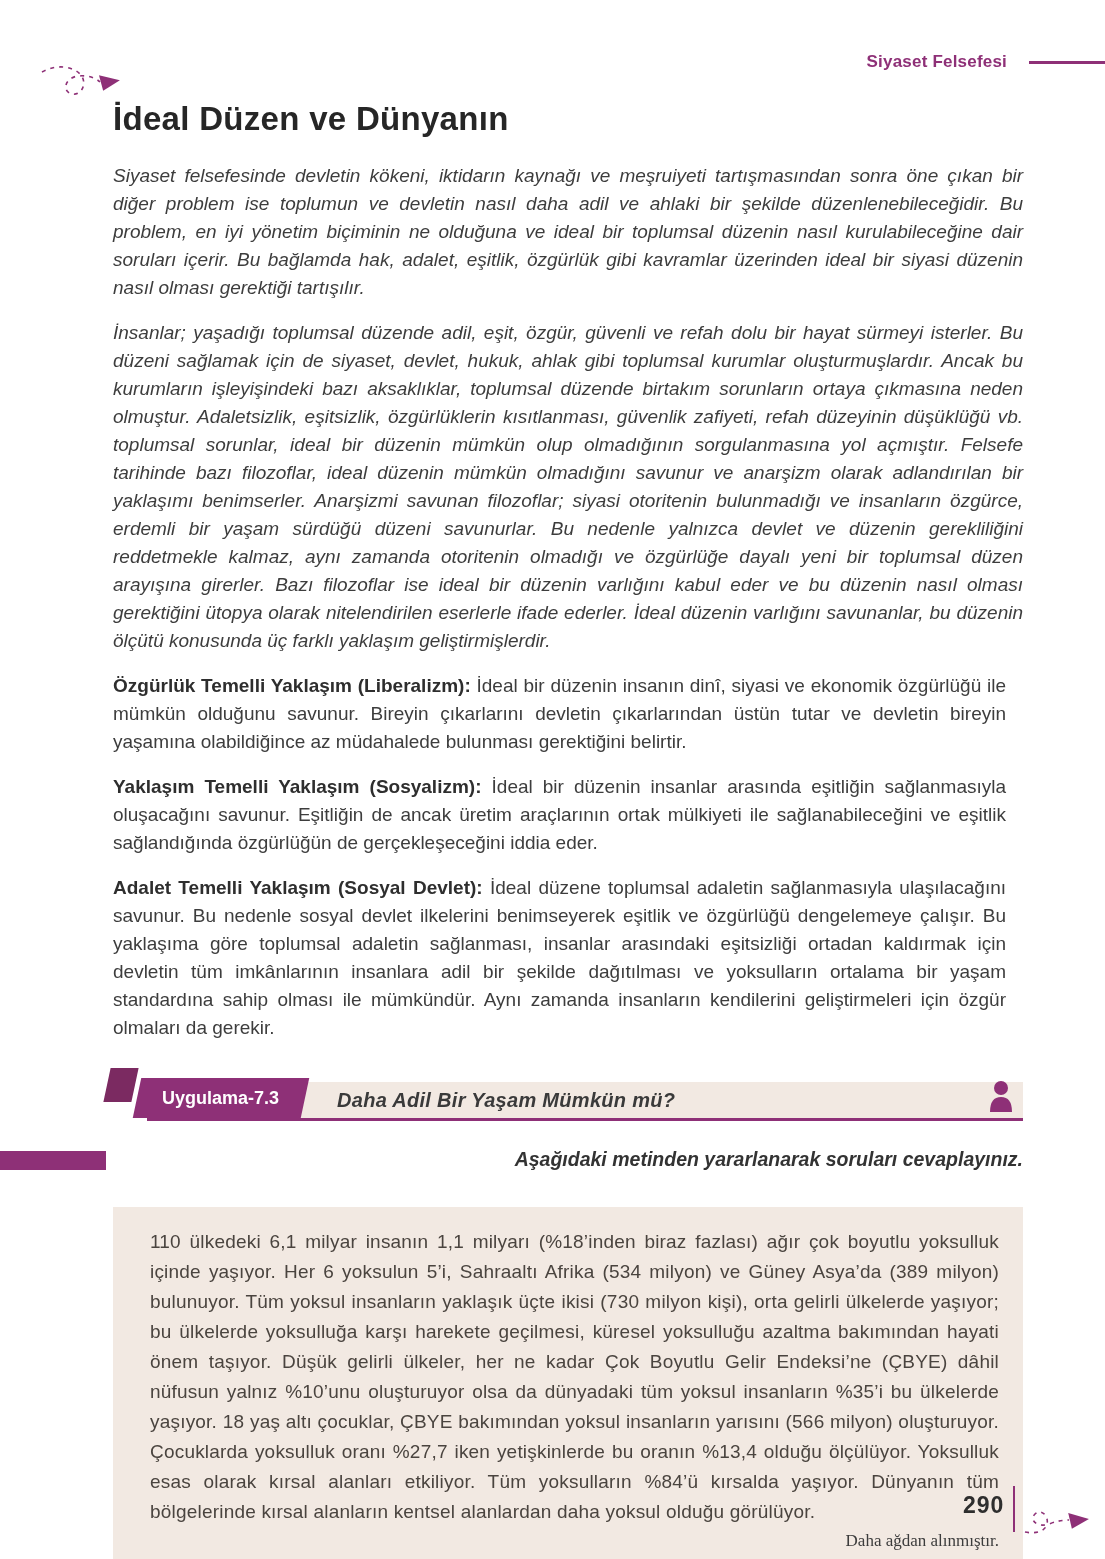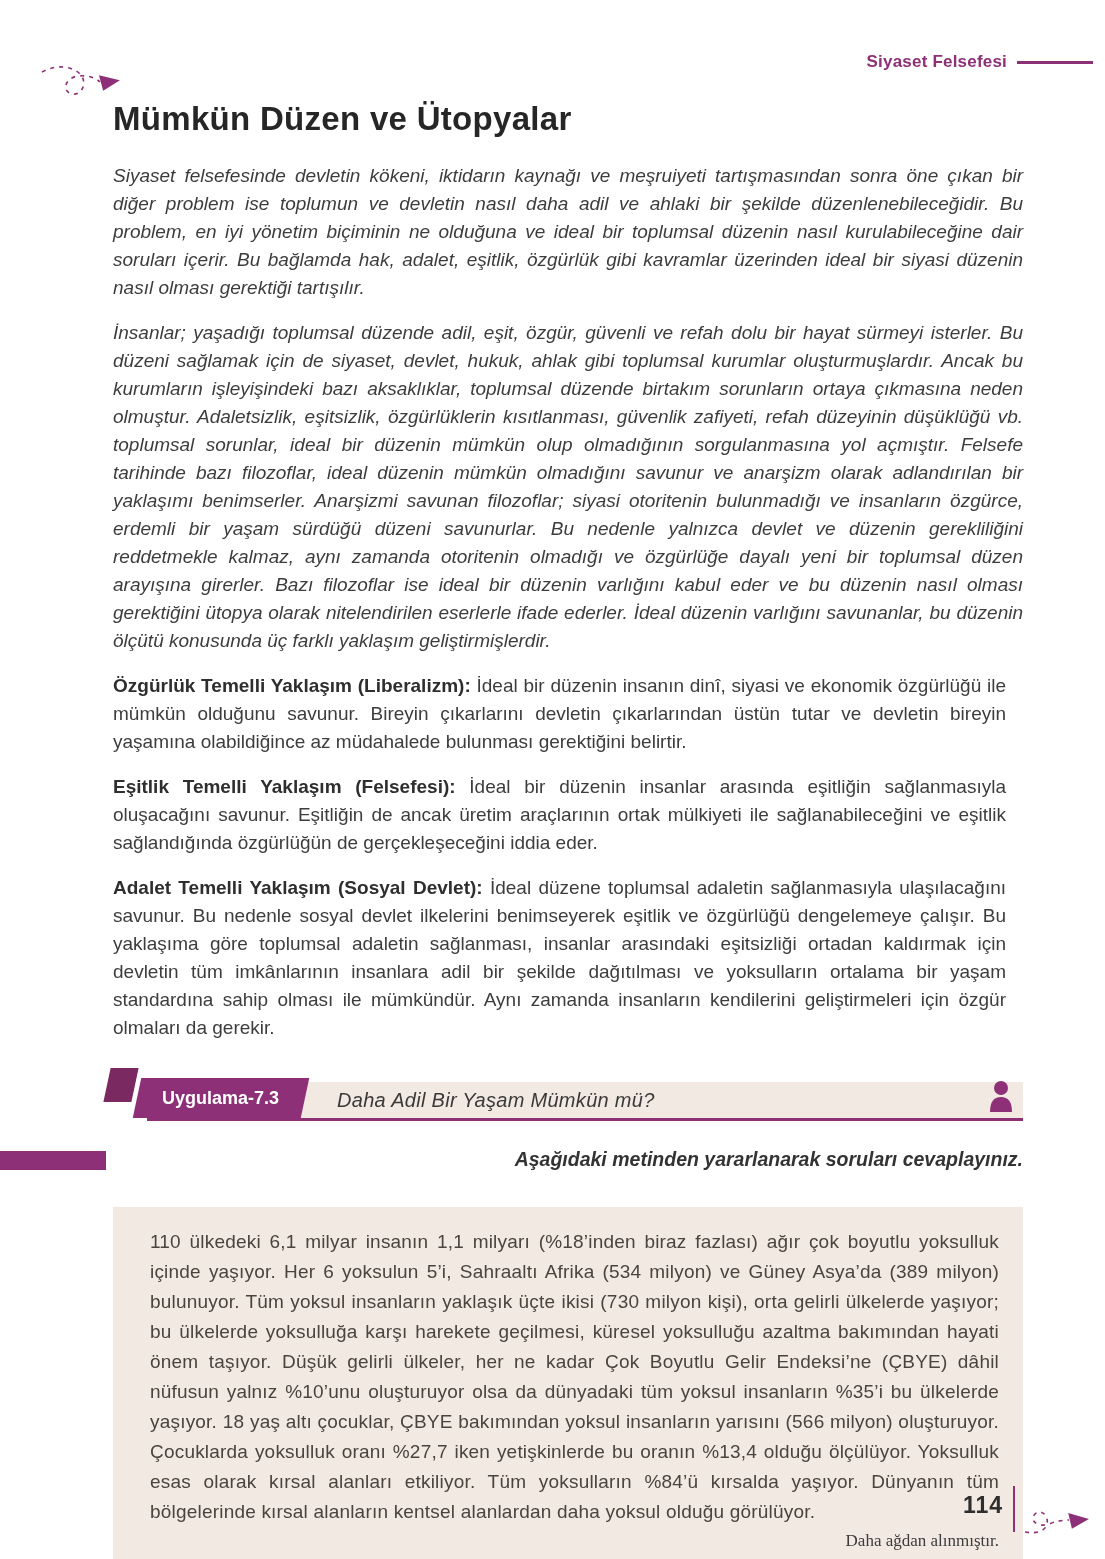--- a/index.html
+++ b/index.html
@@ -6,22 +6,22 @@
   .page{
     position:relative;
     width:1105px;height:1559px;
     background:#fff;
     font-family:"Liberation Sans",sans-serif;
     color:#3d3d3d;
     overflow:hidden;
   }
   
   .header-row{
-    position:absolute;top:52px;right:12px;
-    display:flex;align-items:center;gap:10px;
+    position:absolute;top:52px;right:0;
+    display:flex;align-items:center;gap:22px;
   }
   .section-label{
     color:#8e3077;font-weight:bold;font-size:17px;letter-spacing:.2px;
   }
   .header-rule{width:76px;height:3px;background:#8e3077;}
   .top-doodle{position:absolute;left:38px;top:60px;}
   
   .content{
     position:absolute;left:113px;top:100px;width:910px;
   }
@@ -50,21 +50,21 @@
   }
   .activity-badge{
     position:absolute;left:24px;top:2px;width:168px;height:40px;
     background:#8e3077;transform:skewX(-12deg);
     display:flex;align-items:center;justify-content:center;z-index:2;
   }
   .activity-badge span{
     transform:skewX(12deg);color:#fff;font-weight:bold;font-size:18px;
   }
   .activity-title{
-    margin-left:190px;font-style:italic;font-weight:normal;
+    margin-left:190px;font-style:italic;font-weight:bold;
     font-size:20px;color:#3a3a3a;letter-spacing:.3px;
   }
   .person-icon{position:absolute;right:8px;bottom:2px;}
   
   .instruction-row{position:relative;margin-top:22px;text-align:right;}
   .margin-bar{
     position:absolute;left:-113px;top:3px;width:106px;height:19px;background:#8e3077;
   }
   .instruction{
     font-style:italic;font-weight:bold;font-size:19.5px;color:#333;
@@ -107,33 +107,33 @@
     </svg>
   </span>
 
   <div class="header-row">
     <span class="section-label">Siyaset Felsefesi</span>
     <span class="header-rule"></span>
   </div>
 
   <div class="content">
 
-    <h1 class="page-title">Mümkün Düzen ve Ütopyalar</h1>
+    <h1 class="page-title">İdeal Düzen ve Dünyanın</h1>
 
     <p class="body-par">Siyaset felsefesinde devletin kökeni, iktidarın kaynağı ve meşruiyeti tartışmasından sonra öne çıkan bir diğer problem ise toplumun ve devletin nasıl daha adil ve ahlaki bir şekilde düzenlenebileceğidir.  Bu problem, en iyi yönetim biçiminin ne olduğuna ve ideal bir toplumsal düzenin nasıl kurulabileceğine dair soruları içerir. Bu bağlamda hak, adalet, eşitlik, özgürlük gibi kavramlar üzerinden ideal bir siyasi düzenin nasıl olması gerektiği tartışılır.</p>
 
     <p class="body-par">İnsanlar; yaşadığı toplumsal düzende adil, eşit, özgür, güvenli ve refah dolu bir hayat sürmeyi isterler. Bu düzeni sağlamak için de siyaset, devlet, hukuk, ahlak gibi toplumsal kurumlar oluşturmuşlardır. Ancak bu kurumların işleyişindeki bazı aksaklıklar, toplumsal düzende birtakım sorunların ortaya çıkmasına neden olmuştur. Adaletsizlik, eşitsizlik, özgürlüklerin kısıtlanması, güvenlik zafiyeti, refah düzeyinin düşüklüğü vb. toplumsal sorunlar, ideal bir düzenin mümkün olup olmadığının sorgulanmasına yol açmıştır. Felsefe tarihinde bazı filozoflar, ideal düzenin mümkün olmadığını savunur ve anarşizm olarak adlandırılan bir yaklaşımı benimserler. Anarşizmi savunan filozoflar; siyasi otoritenin bulunmadığı ve insanların özgürce, erdemli bir yaşam sürdüğü düzeni savunurlar. Bu nedenle yalnızca devlet ve düzenin gerekliliğini reddetmekle kalmaz, aynı zamanda otoritenin olmadığı ve özgürlüğe dayalı yeni bir toplumsal düzen arayışına girerler. Bazı filozoflar ise ideal bir düzenin varlığını kabul eder ve bu düzenin nasıl olması gerektiğini ütopya olarak nitelendirilen eserlerle ifade ederler. İdeal düzenin varlığını savunanlar, bu düzenin ölçütü konusunda üç farklı yaklaşım geliştirmişlerdir.</p>
 
     <p class="approach">
       <b>Özgürlük Temelli Yaklaşım (Liberalizm):</b>
       <span>İdeal bir düzenin insanın dinî, siyasi ve ekonomik özgürlüğü ile mümkün olduğunu savunur. Bireyin çıkarlarını devletin çıkarlarından üstün tutar ve devletin bireyin yaşamına olabildiğince az müdahalede bulunması gerektiğini belirtir.</span>
     </p>
 
     <p class="approach">
-      <b>Eşitlik Temelli Yaklaşım (Felsefesi):</b>
+      <b>Yaklaşım Temelli Yaklaşım (Sosyalizm):</b>
       <span>İdeal bir düzenin insanlar arasında eşitliğin sağlanmasıyla oluşacağını savunur. Eşitliğin de ancak üretim araçlarının ortak mülkiyeti ile sağlanabileceğini ve eşitlik sağlandığında özgürlüğün de gerçekleşeceğini iddia eder.</span>
     </p>
 
     <p class="approach">
       <b>Adalet Temelli Yaklaşım (Sosyal Devlet):</b>
       <span>İdeal düzene toplumsal adaletin sağlanmasıyla ulaşılacağını savunur. Bu nedenle sosyal devlet ilkelerini benimseyerek eşitlik ve özgürlüğü dengelemeye çalışır. Bu yaklaşıma göre toplumsal adaletin sağlanması, insanlar arasındaki eşitsizliği ortadan kaldırmak için devletin tüm imkânlarının insanlara adil bir şekilde dağıtılması ve yoksulların ortalama bir yaşam standardına sahip olması ile mümkündür. Aynı zamanda insanların kendilerini geliştirmeleri için özgür olmaları da gerekir.</span>
     </p>
 
     <div class="activity-header">
       <div class="corner-square"></div>
@@ -157,21 +157,21 @@
     </div>
 
     <div class="passage-box">
       <p class="passage-text">110 ülkedeki 6,1 milyar insanın 1,1 milyarı (%18’inden biraz fazlası) ağır çok boyutlu yoksulluk içinde yaşıyor. Her 6 yoksulun 5’i, Sahraaltı Afrika (534 milyon) ve Güney Asya’da (389 milyon) bulunuyor. Tüm yoksul insanların yaklaşık üçte ikisi (730 milyon kişi), orta gelirli ülkelerde yaşıyor; bu ülkelerde yoksulluğa karşı harekete geçilmesi, küresel yoksulluğu azaltma bakımından hayati önem taşıyor. Düşük gelirli ülkeler, her ne kadar Çok Boyutlu Gelir Endeksi’ne (ÇBYE) dâhil nüfusun yalnız %10’unu oluşturuyor olsa da dünyadaki tüm yoksul insanların %35’i bu ülkelerde yaşıyor. 18 yaş altı çocuklar, ÇBYE bakımından yoksul insanların yarısını (566 milyon) oluşturuyor. Çocuklarda yoksulluk oranı %27,7 iken yetişkinlerde bu oranın %13,4 olduğu ölçülüyor. Yoksulluk esas olarak kırsal alanları etkiliyor. Tüm yoksulların %84’ü kırsalda yaşıyor. Dünyanın tüm bölgelerinde kırsal alanların kentsel alanlardan daha yoksul olduğu görülüyor.</p>
       <p class="passage-source">Daha ağdan alınmıştır.</p>
     </div>
 
   </div>
 
   <div class="footer">
-    <span class="page-number">114</span>
+    <span class="page-number">290</span>
     <span class="footer-rule"></span>
     <span class="footer-doodle">
       <svg width="80" height="46" viewBox="0 0 80 46">
         <path d="M4,38 C14,40 24,38 26,30 C28,22 20,14 14,20 C8,26 16,34 28,30 C36,27 42,26 48,26" fill="none" stroke="#8e3077" stroke-width="1.6" stroke-dasharray="4,5"></path>
         <polygon points="48,18 68,26 50,34" fill="#8e3077" transform="rotate(-6 58 26)"></polygon>
       </svg>
     </span>
   </div>
 
 </div>

